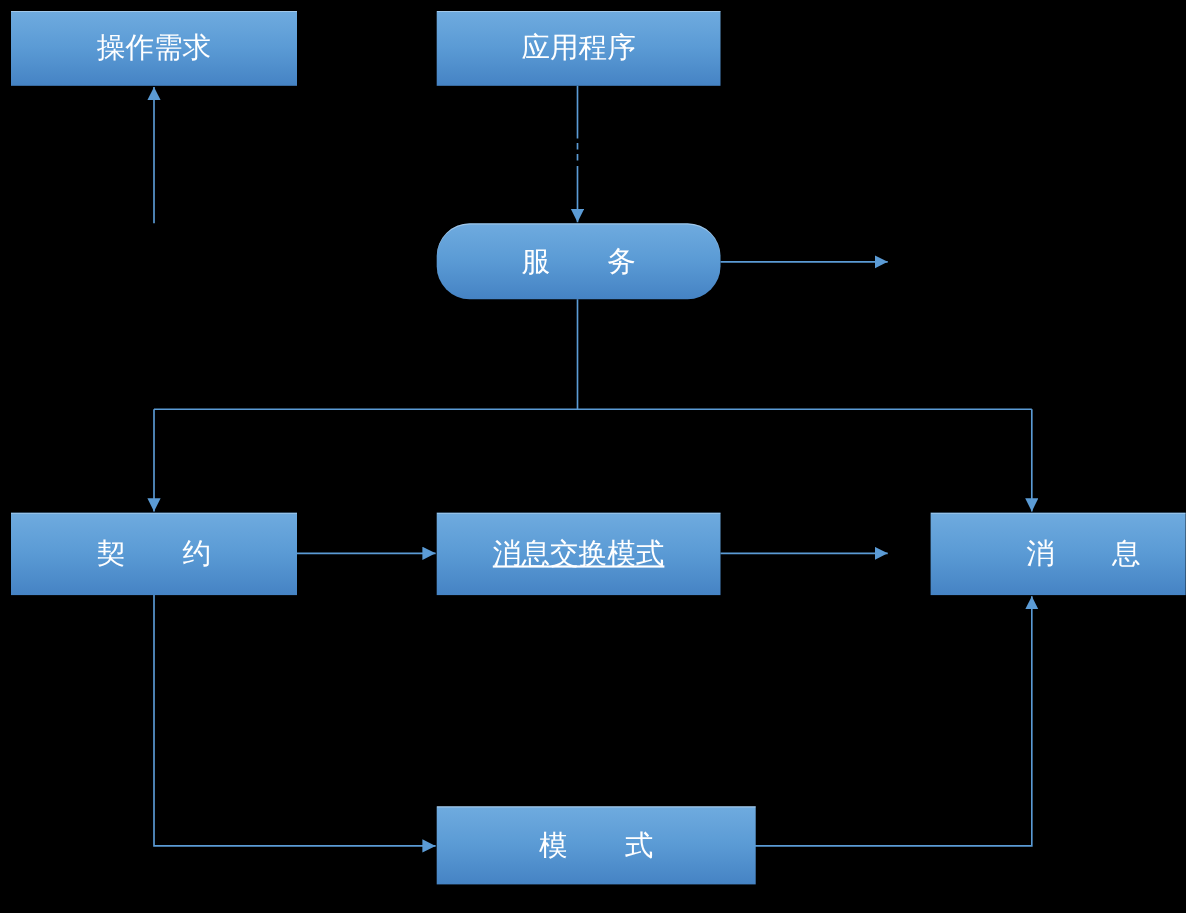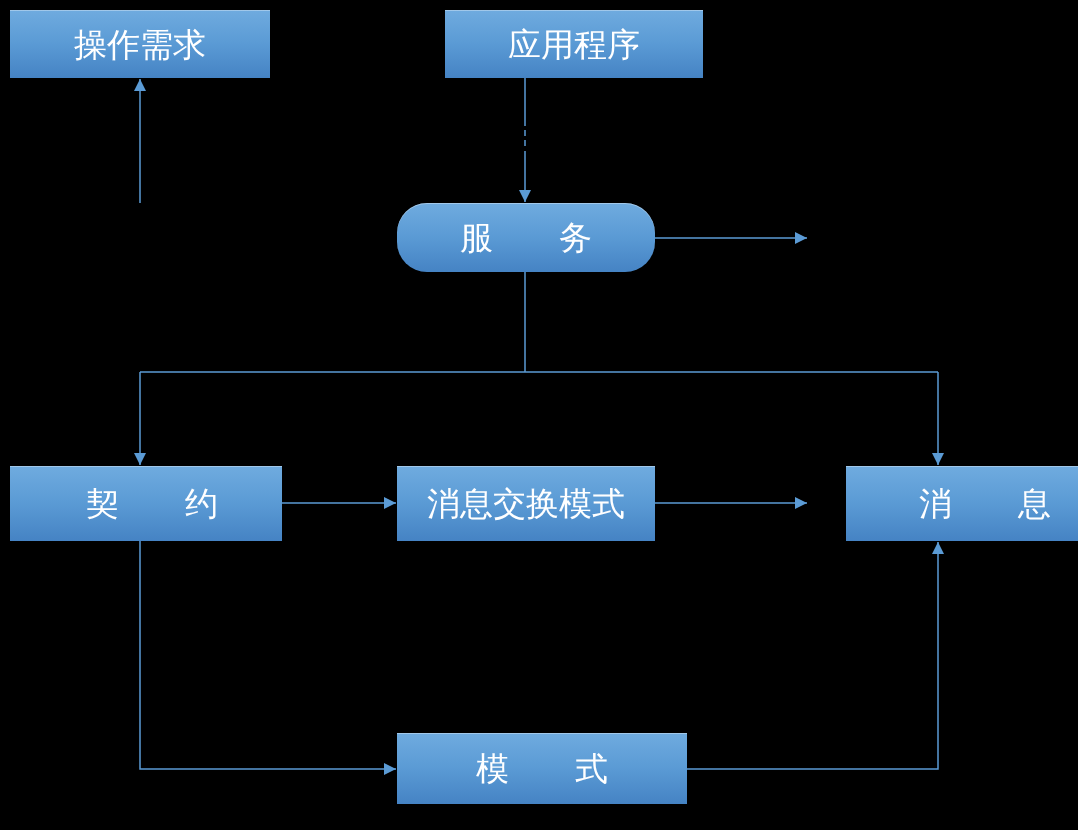--- a/index.html
+++ b/index.html
@@ -28,36 +28,36 @@
     stroke-width: 1.5;
   }
   .node {
     position: absolute;
     display: flex;
     align-items: center;
     justify-content: center;
     background: linear-gradient(180deg, #6FABDF 0%, #5B9BD5 48%, #4583C4 100%);
     box-shadow: inset 0 1px 0 rgba(255,255,255,0.35);
     color: #FFFFFF;
-    font-size: 33px;
+    font-size: 26px;
     line-height: 1;
     text-align: left;
     white-space: pre;
     user-select: none;
   }
   
   #node-operation-requirements { left: 10px;  top: 10px;  width: 260px; height: 68px; }
-  #node-application            { left: 397px; top: 10px;  width: 258px; height: 68px; margin-left: 48px; }
+  #node-application            { left: 397px; top: 10px;  width: 258px; height: 68px; }
   
   #node-policy                 { left: 10px;  top: 203px; width: 260px; height: 69px; }
   #node-service                { left: 397px; top: 203px; width: 258px; height: 69px; border-radius: 30px; }
   #node-status                 { left: 808px; top: 203px; width: 258px; height: 69px; }
   
-  #node-contract               { left: 10px;  top: 466px; width: 260px; height: 75px; padding-left: 12px; }
-  #node-message-exchange-pattern { left: 397px; top: 466px; width: 258px; height: 75px; }
+  #node-contract               { left: 10px;  top: 466px; width: 260px; height: 75px; }
+  #node-message-exchange-pattern { left: 397px; top: 466px; width: 258px; height: 75px; text-decoration: underline; }
   #node-message                { left: 846px; top: 466px; width: 278px; height: 75px; }
   
   #node-schema                 { left: 397px; top: 733px; width: 290px; height: 71px; }
 </style>
 </head>
 <body>
 
 <div id="canvas">
 
   <svg id="connector-layer" viewBox="0 0 1078 830" xmlns="http://www.w3.org/2000/svg">

